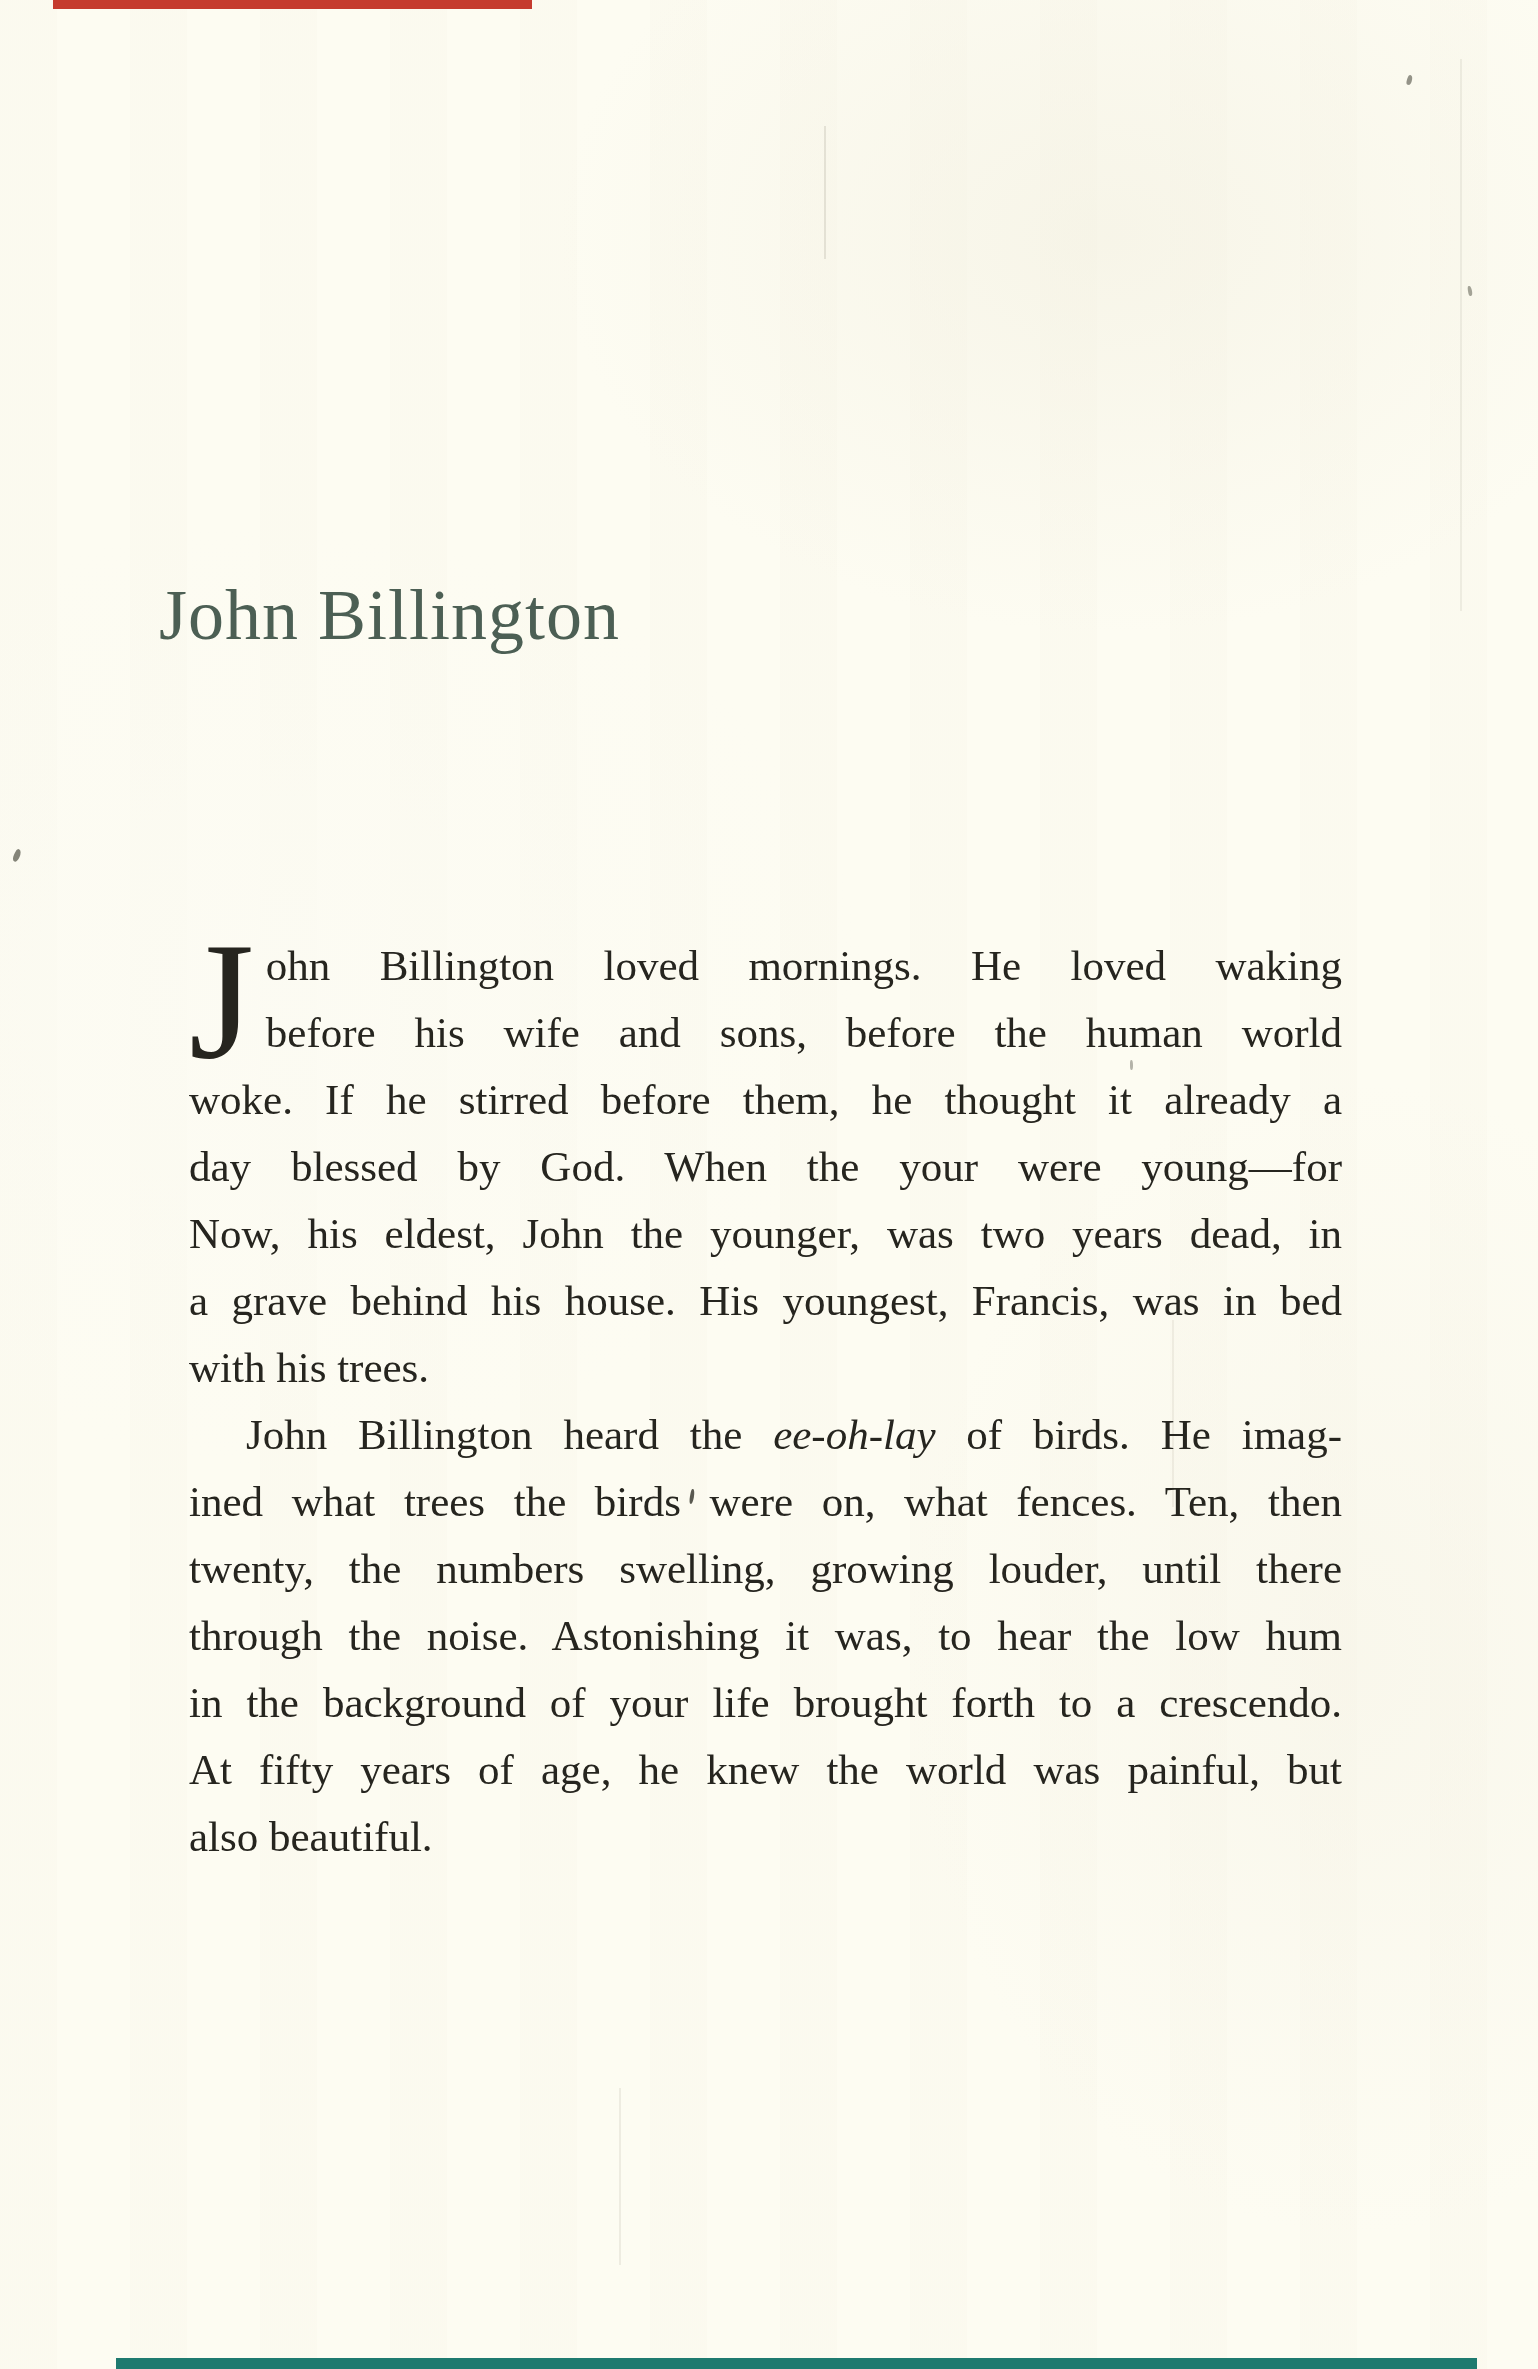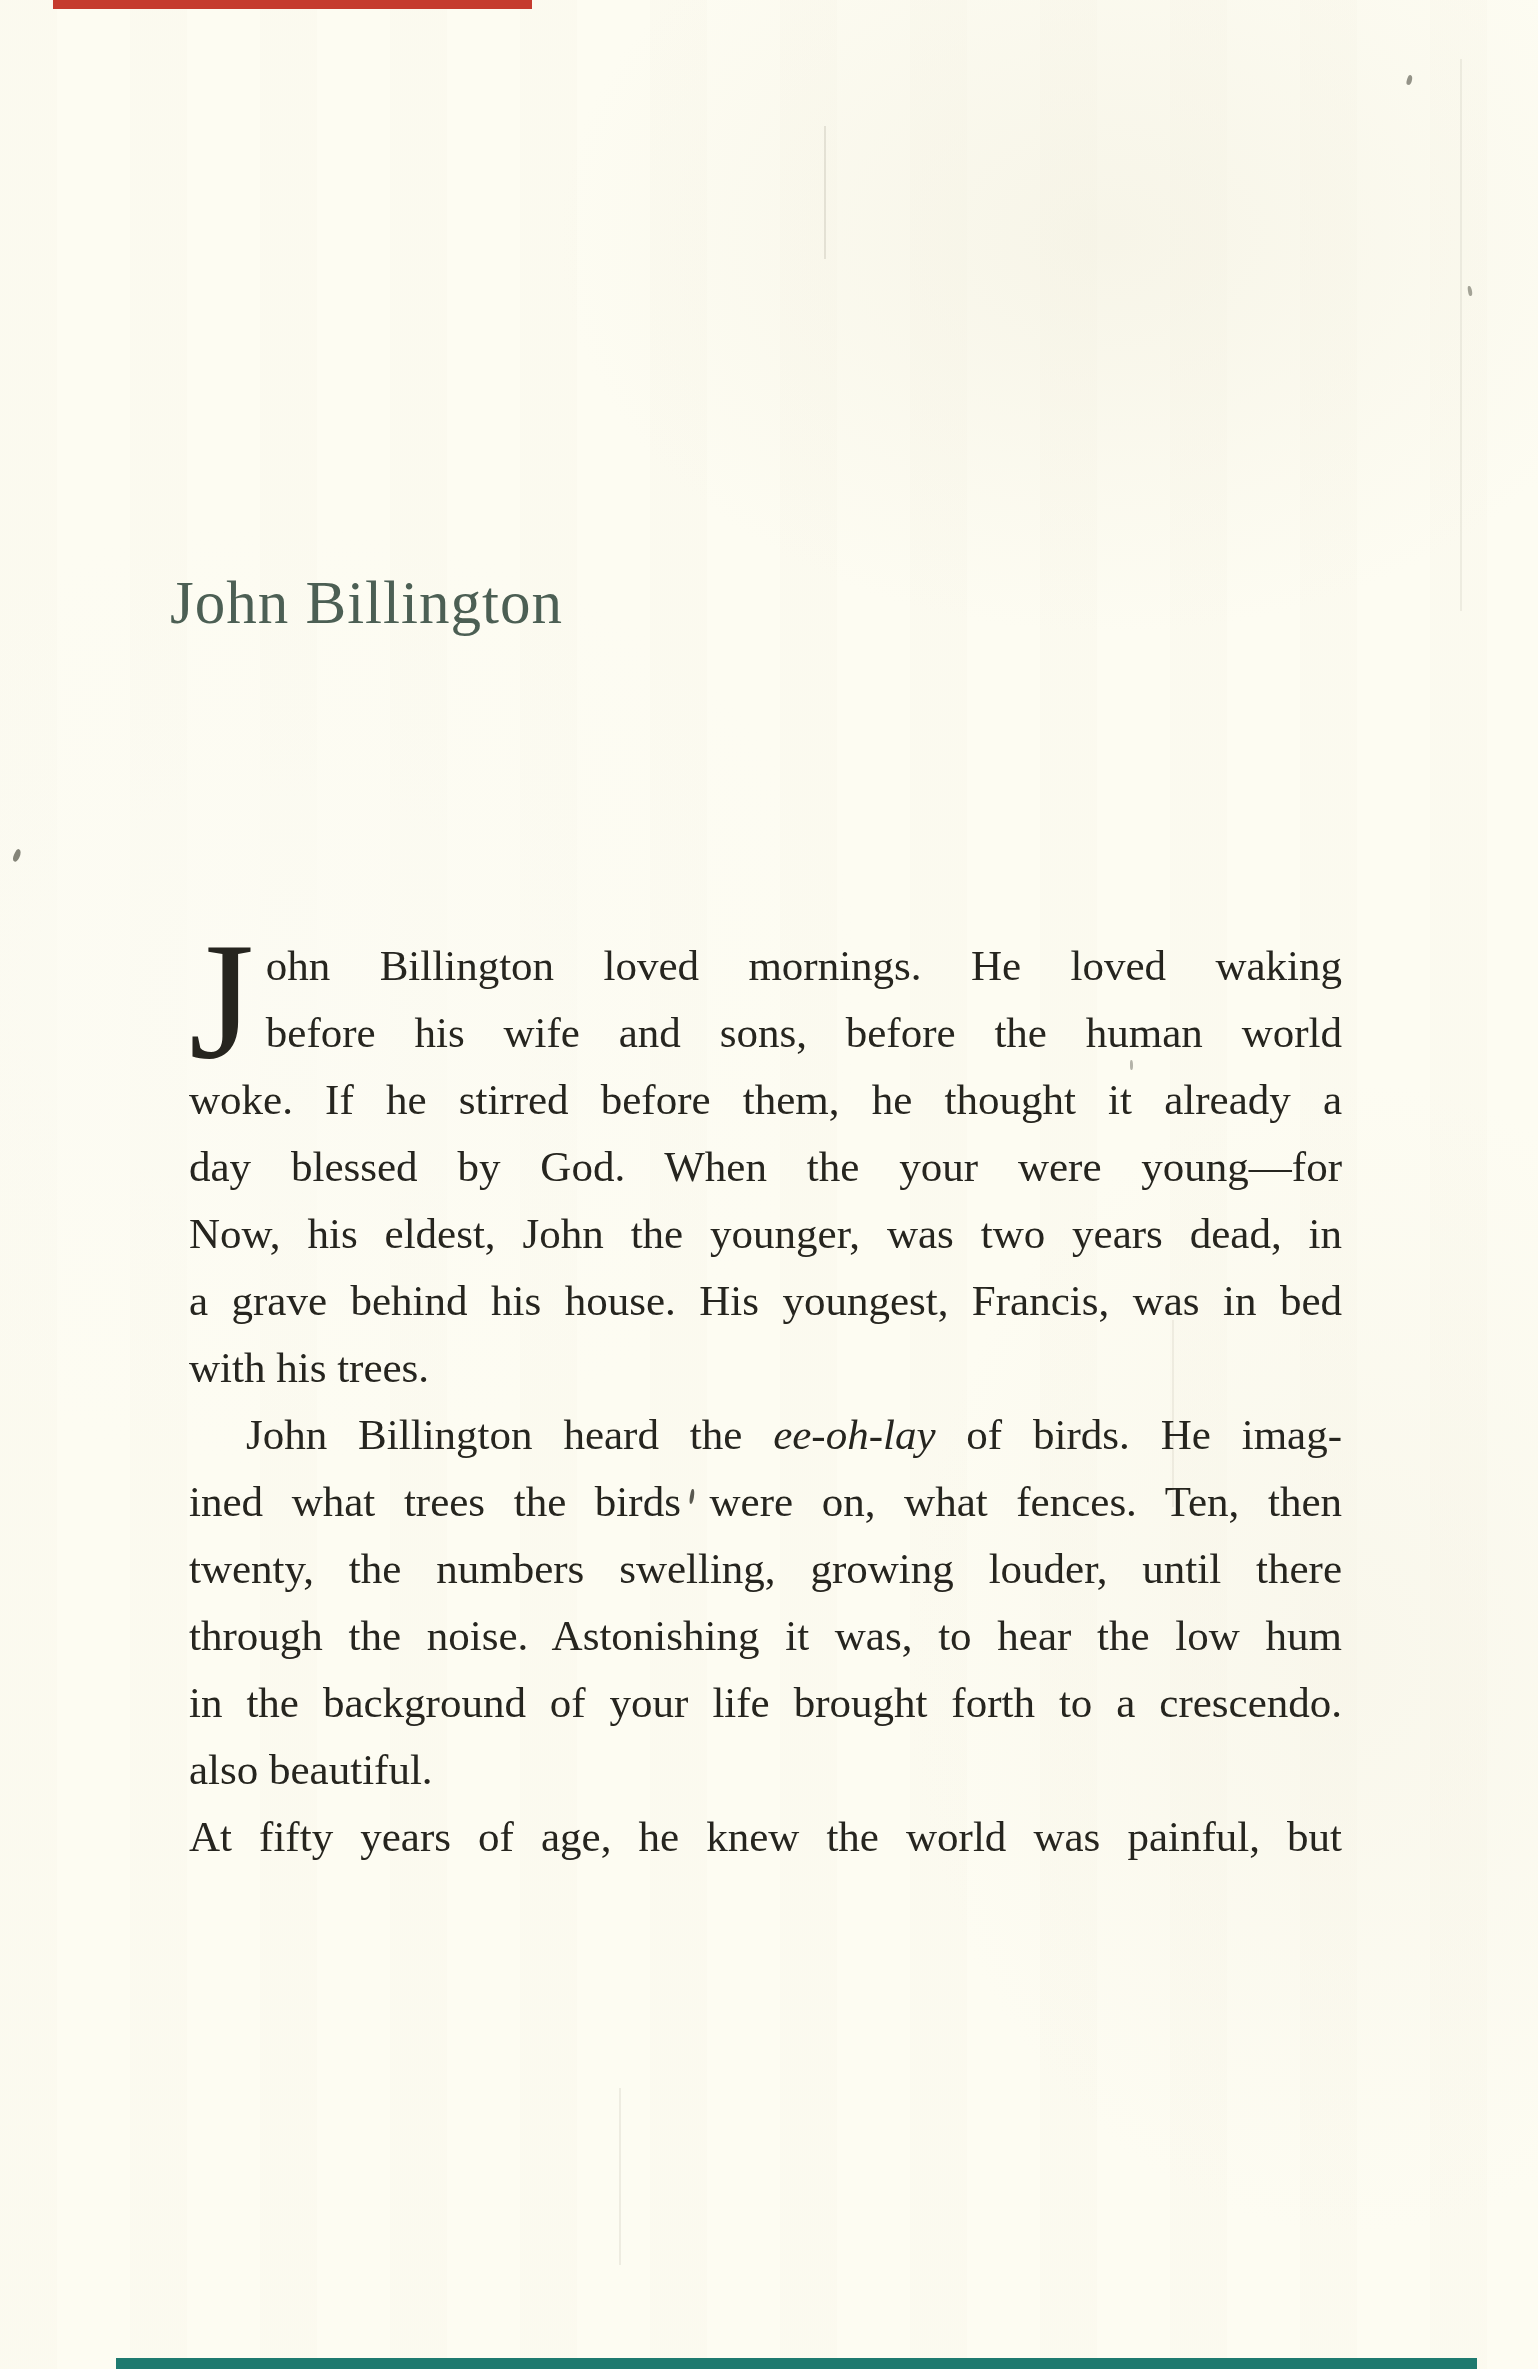--- a/index.html
+++ b/index.html
@@ -11,23 +11,23 @@
     background-color: #fdfcf2;
     background-image:
       radial-gradient(ellipse 887px 640px at 72% 10%, rgba(242,239,224,0.55), transparent 62%),
       radial-gradient(ellipse 985px 788px at 18% 42%, rgba(252,251,243,0.85), transparent 60%),
       radial-gradient(ellipse 690px 887px at 88% 70%, rgba(244,241,228,0.45), transparent 65%),
       repeating-linear-gradient(90deg, rgba(245,242,229,0.22) 0 57px, rgba(253,252,244,0) 57px 130px);
     font-family: "Liberation Serif", "DejaVu Serif", serif;
   }
   .chapter-title {
     position: absolute;
-    left: 170px;
+    left: 159px;
     top: 530px;
-    font-size: 61px;
+    font-size: 72px;
     line-height: 1.05;
     letter-spacing: 1px;
     font-weight: 500;
   }
   .body-text {
     position: absolute;
     left: 189px;
     top: 932px;
     width: 1153px;
     font-size: 43px;
@@ -104,19 +104,19 @@
         <div class="line"><span>Now, his eldest, John the younger, was two years dead, in</span></div>
         <div class="line"><span>a grave behind his house. His youngest, Francis, was in bed</span></div>
         <div class="line last"><span>with his trees.</span></div>
       </div>
       <div class="para">
         <div class="line indent"><span>John Billington heard the </span><span class="it">ee-oh-lay</span><span> of birds. He imag-</span></div>
         <div class="line"><span>ined what trees the birds were on, what fences. Ten, then</span></div>
         <div class="line"><span>twenty, the numbers swelling, growing louder, until there</span></div>
         <div class="line"><span>through the noise. Astonishing it was, to hear the low hum</span></div>
         <div class="line"><span>in the background of your life brought forth to a crescendo.</span></div>
+        <div class="line"><span>At fifty years of age, he knew the world was painful, but</span></div>
         <div class="line last"><span>also beautiful.</span></div>
-        <div class="line"><span>At fifty years of age, he knew the world was painful, but</span></div>
       </div>
     </div>
 
 </div>
 
 
 </body></html>

